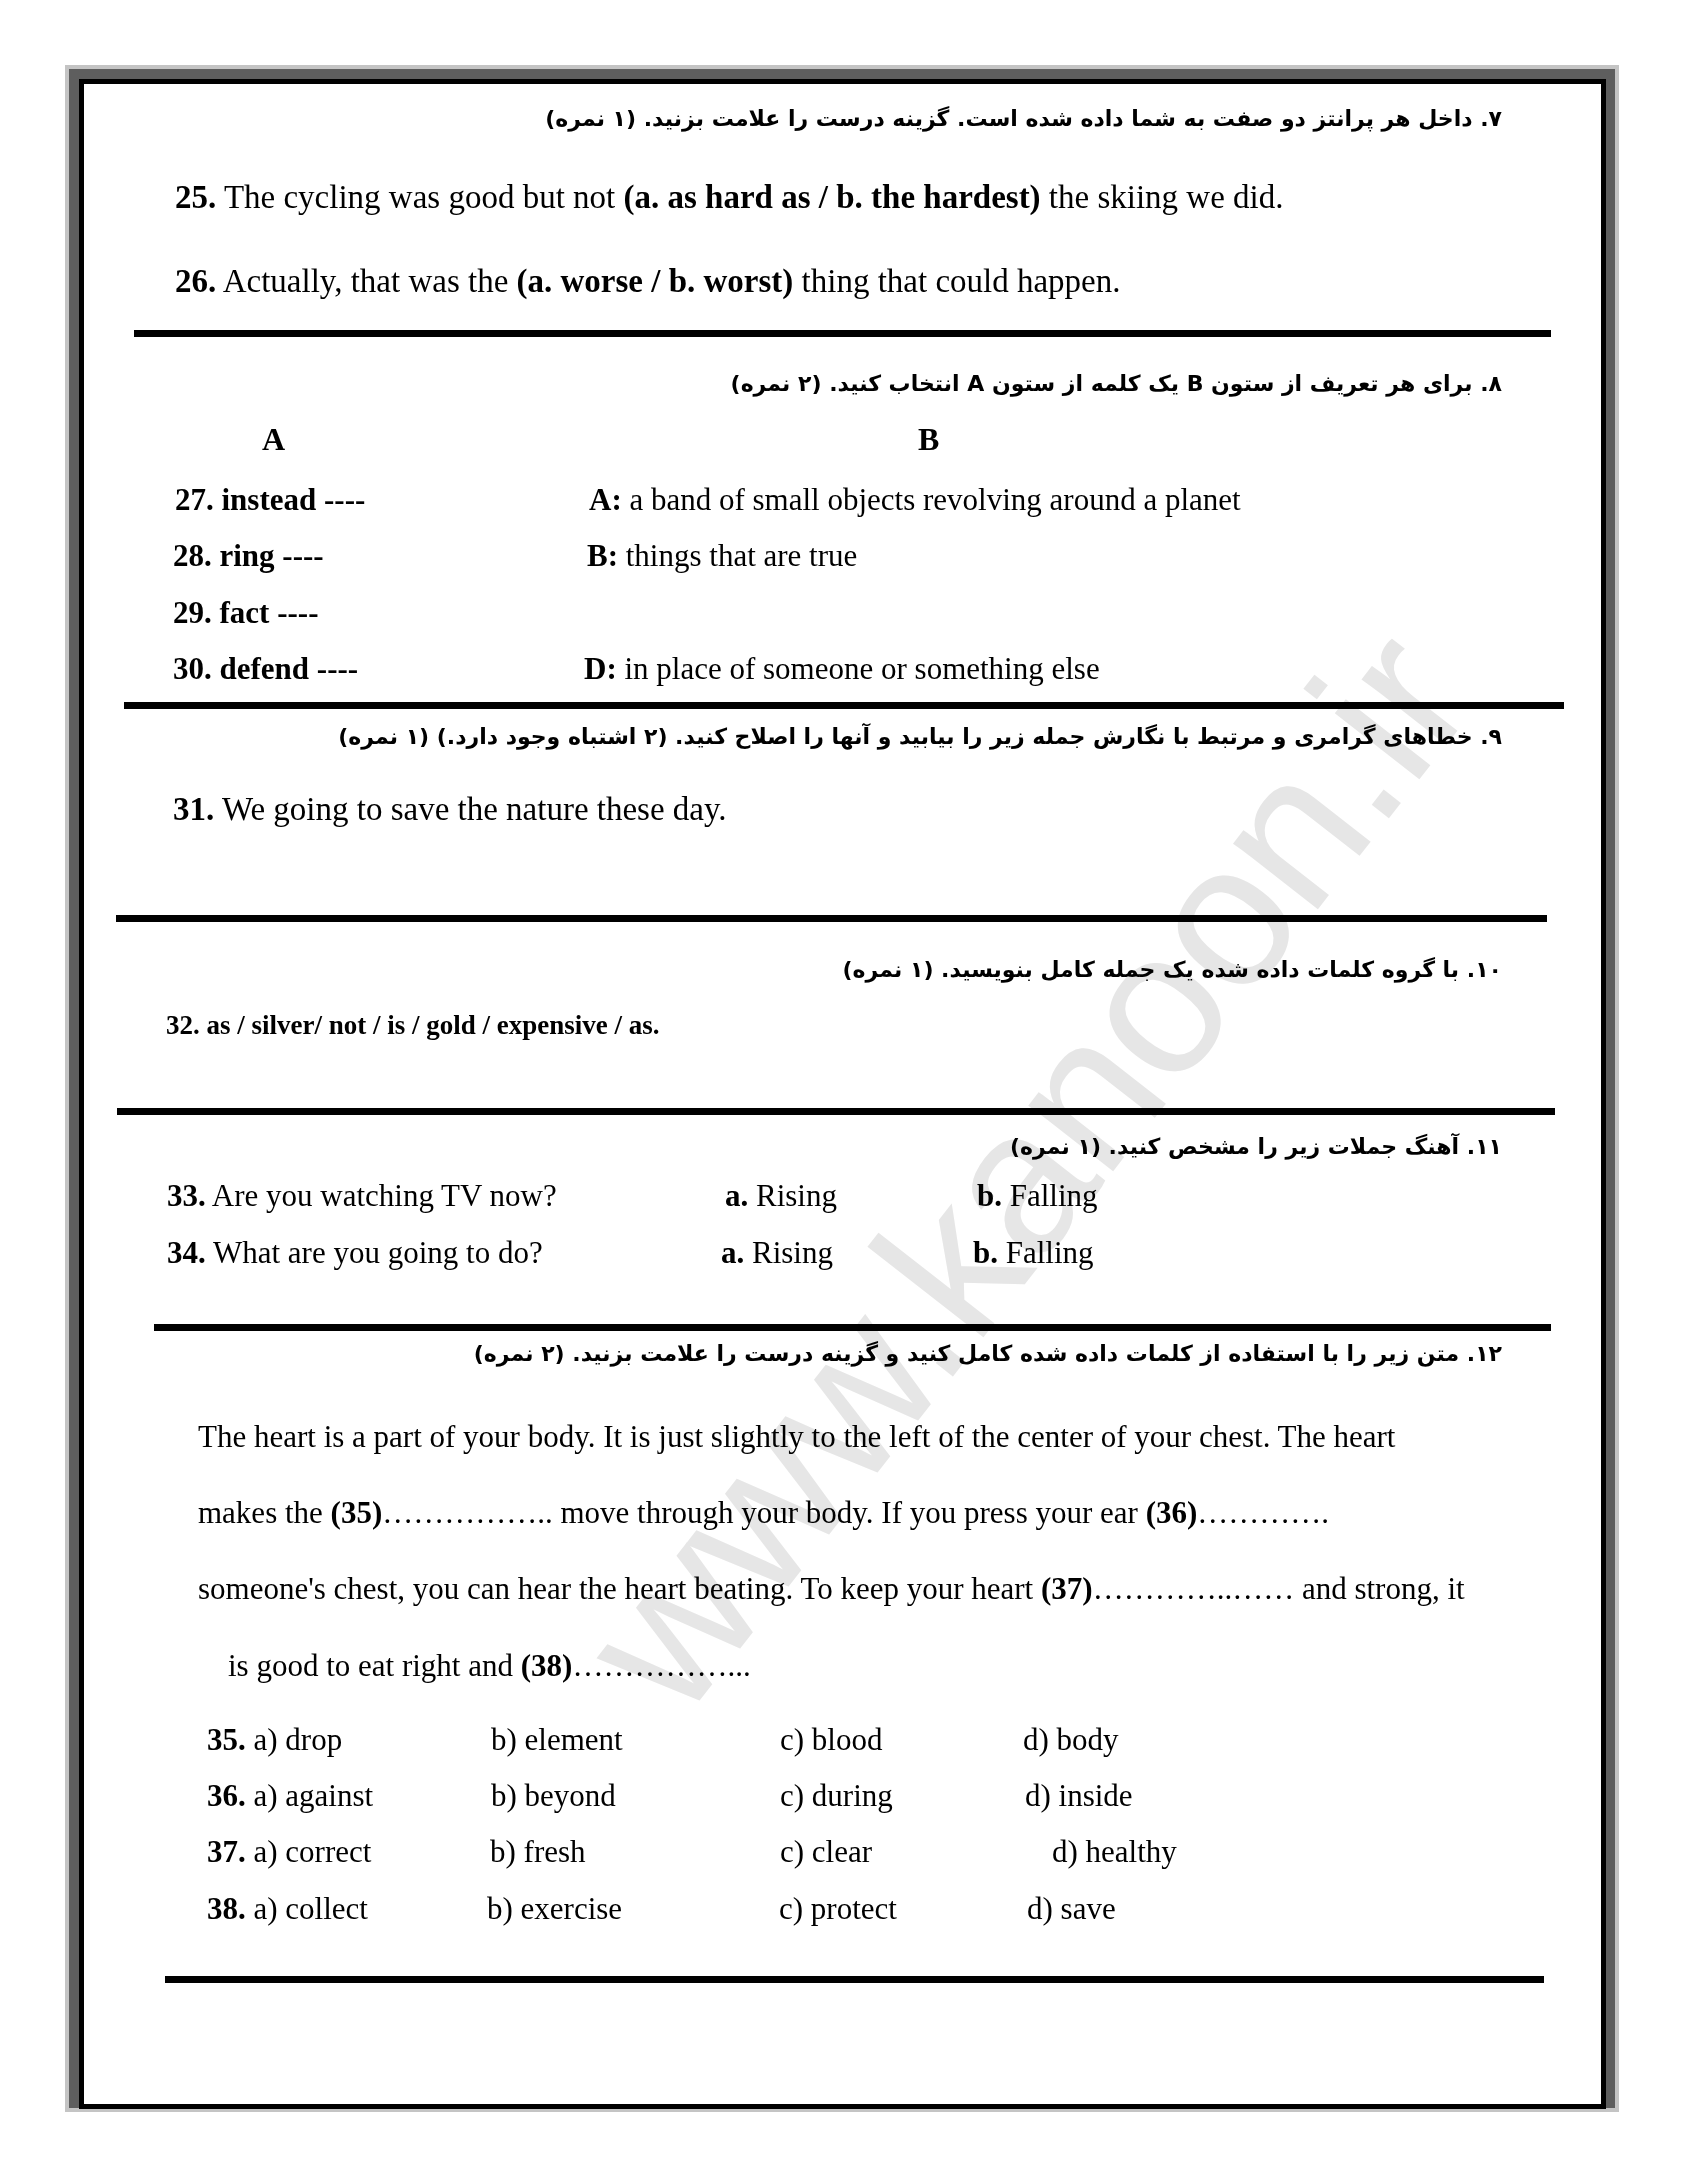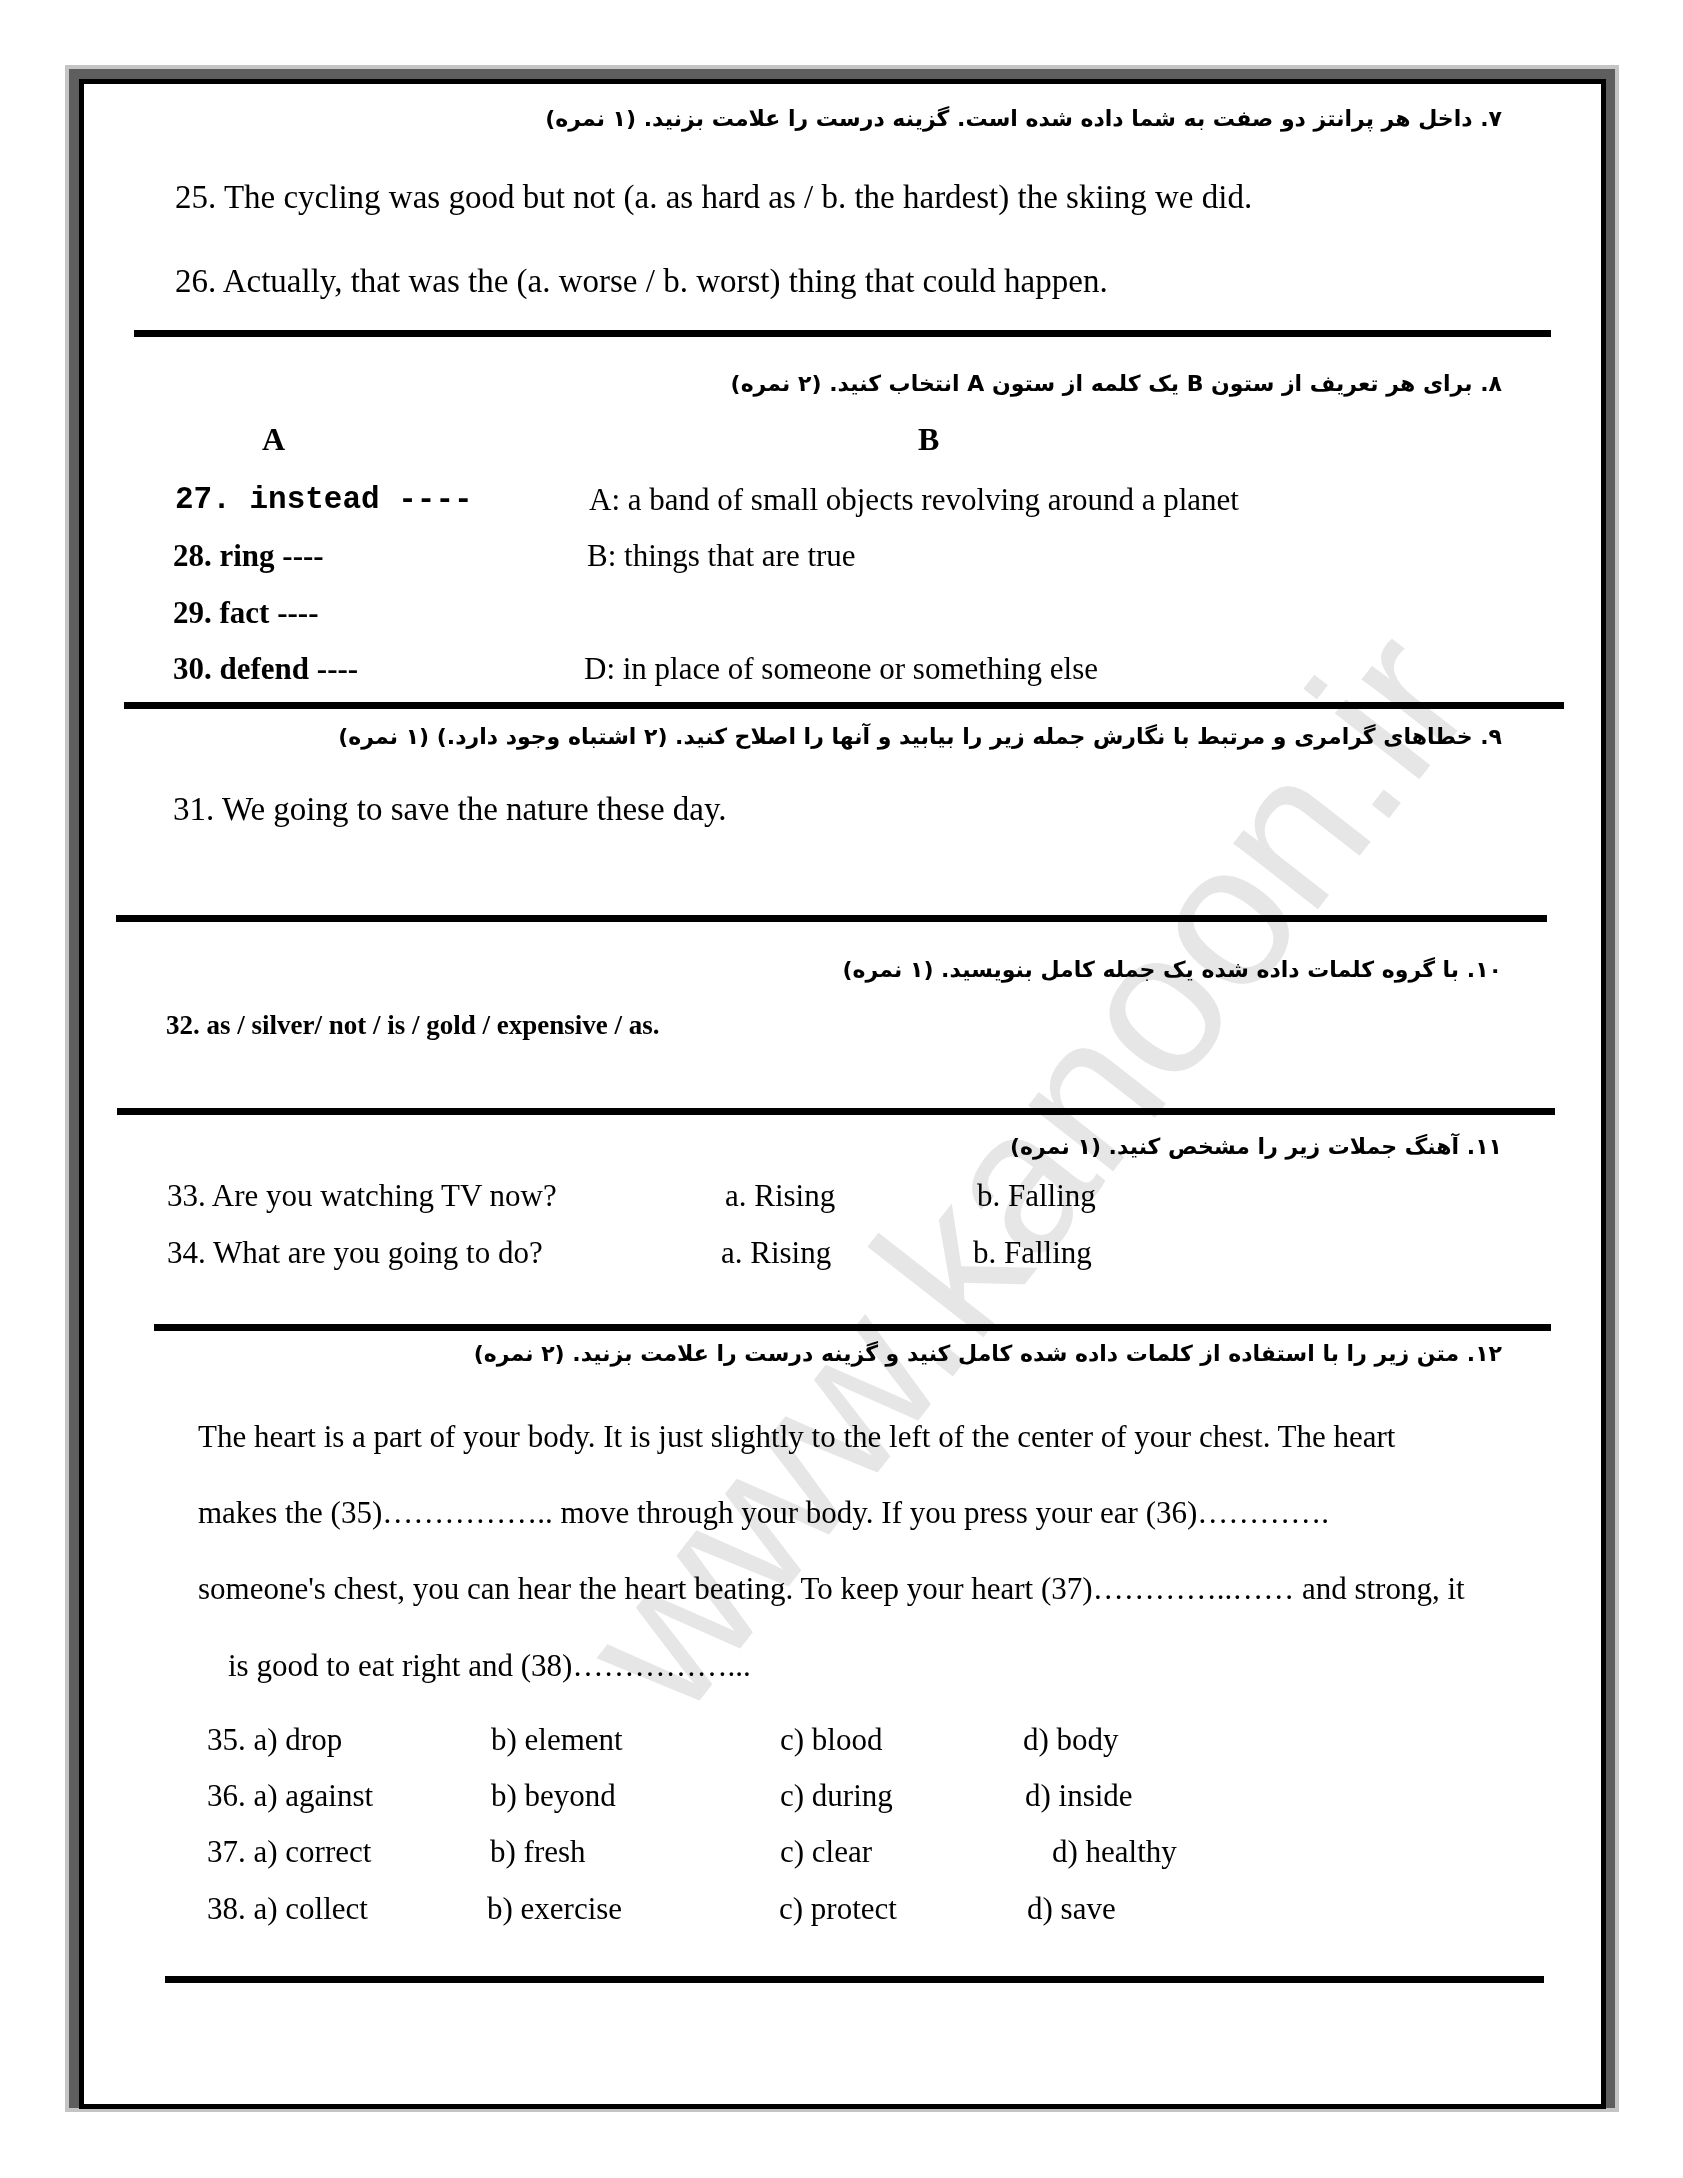--- a/index.html
+++ b/index.html
@@ -9,21 +9,21 @@
   .frame-mid { position:absolute; left:69px; top:69px; width:1546px; height:2039px; background:#5e5e5e; }
   .frame-inner { position:absolute; left:79px; top:79px; width:1527px; height:2030px; background:#000; }
   .page { position:absolute; left:84px; top:84px; width:1517px; height:2020px; background:#fff; overflow:hidden; }
   .watermark { position:absolute; left:198px; top:970px; font-family:"Liberation Sans", "DejaVu Sans", sans-serif;
                font-size:203px; color:#e6e6e6; transform:rotate(-52deg); transform-origin:center;
                white-space:nowrap; letter-spacing:-2px; width:1485px; text-align:center; }
   .sep { position:absolute; height:7px; background:#000; }
   .fa { position:absolute; direction:rtl; font-family:"DejaVu Sans", sans-serif; font-weight:bold;
         font-size:22px; white-space:nowrap; }
   .q { position:absolute; font-size:33px; white-space:nowrap; }
-  .q b, .num { font-weight:normal; }
+  .q b, .num { font-weight:bold; }
   .col-hdr { position:absolute; font-size:32px; font-weight:bold; }
   .bold { font-weight:bold; }
 </style>
 </head>
 <body>
 
 <div class="frame-outer"></div>
 <div class="frame-mid"></div>
 <div class="frame-inner"></div>
 
@@ -42,21 +42,21 @@
     <span>Actually, that was the</span>
     <b>(a. worse / b. worst)</b>
     <span>thing that could happen.</span>
   </div>
   <div class="sep" style="left:50px; width:1417px; top:246px;"></div>
 
   <div class="fa" style="right:99px; top:287px;">۸. برای هر تعریف از ستون B یک کلمه از ستون A انتخاب کنید. (۲ نمره)</div>
   <div class="col-hdr" style="left:178px; top:337px;">A</div>
   <div class="col-hdr" style="left:834px; top:337px;">B</div>
 
-  <div class="q bold" style="left:91px; top:398px; font-size:31px;font-family:Liberation Mono, monospace;">
+  <div class="q bold" style="left:91px; top:398px; font-size:31px;">
     <span>27.</span> <span>instead ----</span>
   </div>
   <div class="q bold" style="left:89px; top:454px; font-size:31px;">
     <span>28.</span> <span>ring ----</span>
   </div>
   <div class="q bold" style="left:89px; top:511px; font-size:31px;">
     <span>29.</span> <span>fact ----</span>
   </div>
   <div class="q bold" style="left:89px; top:567px; font-size:31px;">
     <span>30.</span> <span>defend ----</span>

